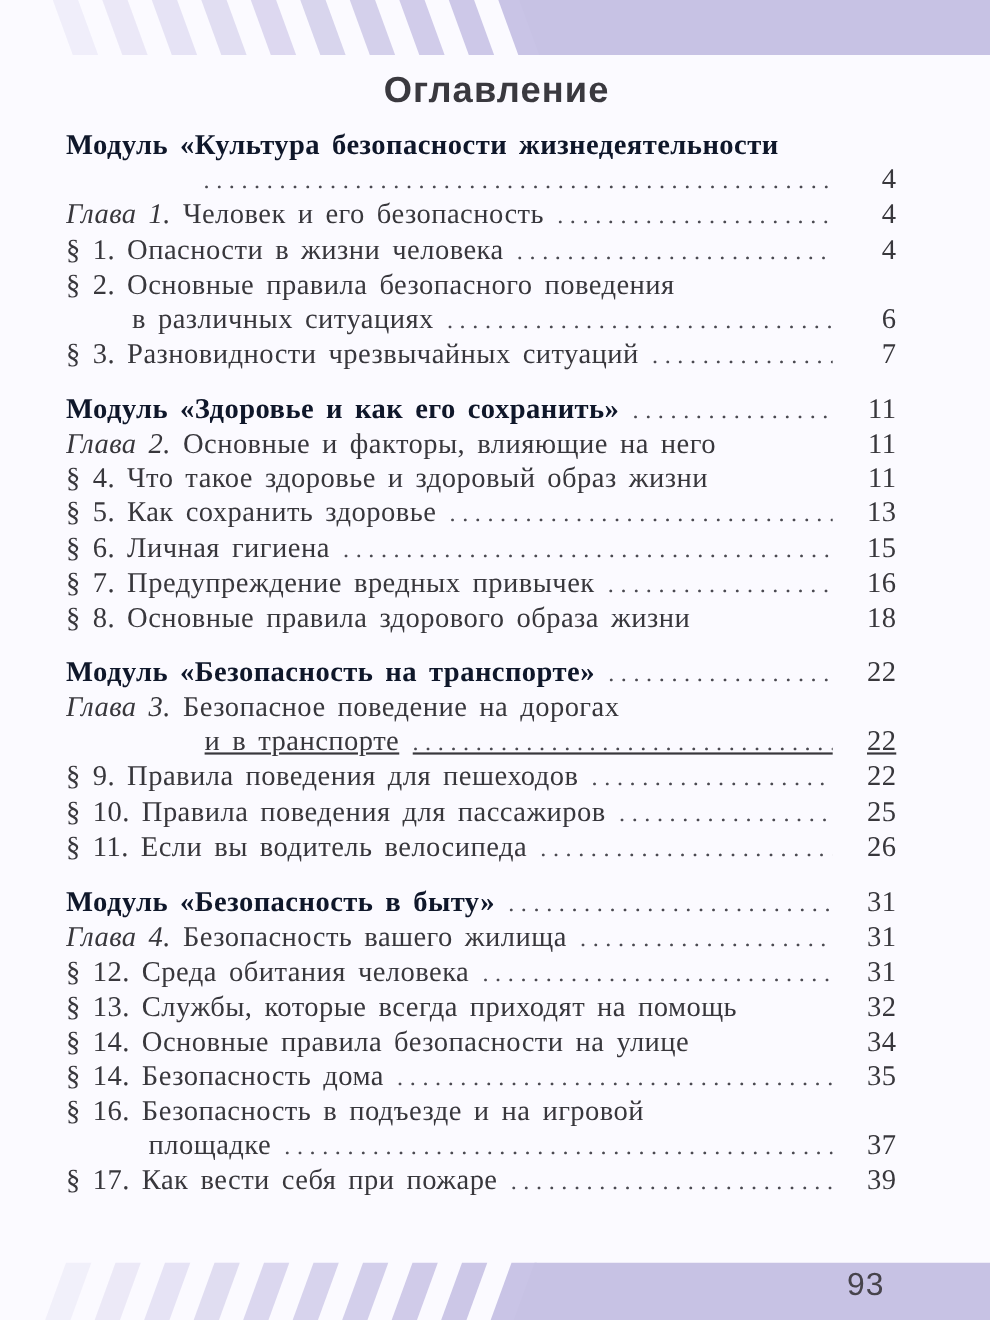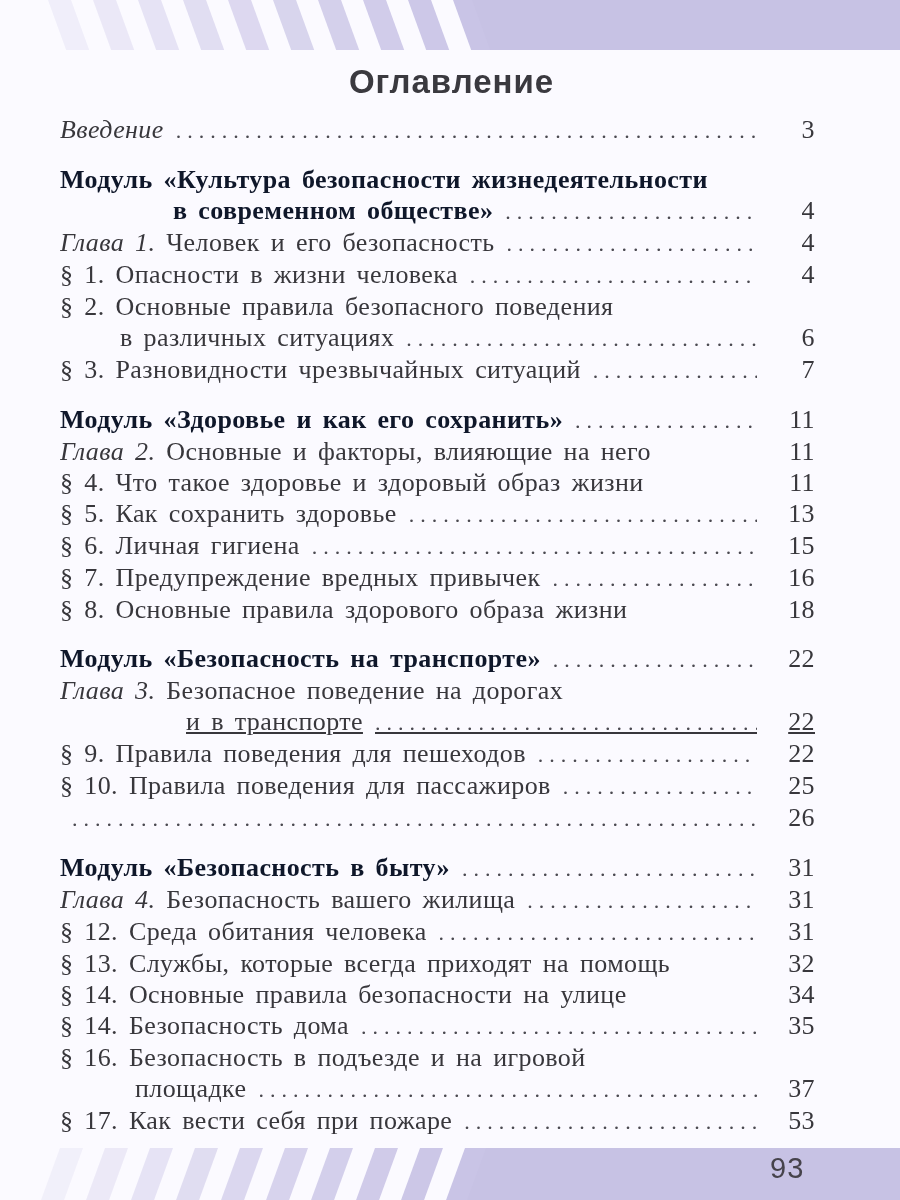--- a/index.html
+++ b/index.html
@@ -72,32 +72,26 @@
     <div class="stripe t7"></div>
     <div class="stripe t8"></div>
     <div class="stripe t9"></div>
     <div class="stripe t10"></div>
     <div class="solid"></div>
   </div>
 
   <div class="content">
     <h1 class="toc-title">Оглавление</h1>
     <div id="toc-rows">
-        <div class="row">
-          <span class="txt"><span class="t-i">Введение</span></span>
-          <span class="leader dotted"></span>
-          <span class="pnum">3</span>
-        </div>
         <div class="row gap">
           <span class="txt"><span class="t-b">Модуль «Культура безопасности жизнедеятельности</span></span>
           <span class="leader"></span>
           <span class="pnum"></span>
         </div>
         <div class="row" style="padding-left: 113px;">
-          <span class="txt"><span class="t-b">в современном обществе»</span></span>
           <span class="leader dotted"></span>
           <span class="pnum">4</span>
         </div>
         <div class="row">
           <span class="txt"><span class="t-i">Глава 1.</span><span class="t-n"> Человек и его безопасность</span></span>
           <span class="leader dotted"></span>
           <span class="pnum">4</span>
         </div>
         <div class="row">
           <span class="txt"><span class="t-n">§ 1. Опасности в жизни человека</span></span>
@@ -173,20 +167,21 @@
           <span class="txt"><span class="t-n">§ 9. Правила поведения для пешеходов</span></span>
           <span class="leader dotted"></span>
           <span class="pnum">22</span>
         </div>
         <div class="row">
           <span class="txt"><span class="t-n">§ 10. Правила поведения для пассажиров</span></span>
           <span class="leader dotted"></span>
           <span class="pnum">25</span>
         </div>
         <div class="row">
+          <span class="txt"><span class="t-n">§ 11. Если вы водитель велосипеда</span></span>
           <span class="leader dotted"></span>
           <span class="pnum">26</span>
         </div>
         <div class="row gap">
           <span class="txt"><span class="t-b">Модуль «Безопасность в быту»</span></span>
           <span class="leader dotted"></span>
           <span class="pnum">31</span>
         </div>
         <div class="row">
           <span class="txt"><span class="t-i">Глава 4.</span><span class="t-n"> Безопасность вашего жилища</span></span>
@@ -219,21 +214,21 @@
           <span class="pnum"></span>
         </div>
         <div class="row" style="padding-left: 75px;">
           <span class="txt"><span class="t-n">площадке</span></span>
           <span class="leader dotted"></span>
           <span class="pnum">37</span>
         </div>
         <div class="row">
           <span class="txt"><span class="t-n">§ 17. Как вести себя при пожаре</span></span>
           <span class="leader dotted"></span>
-          <span class="pnum">53</span>
+          <span class="pnum">39</span>
         </div>
       </div>
   </div>
 
   <div class="band band-bottom">
     <div class="stripe b1"></div>
     <div class="stripe b2"></div>
     <div class="stripe b3"></div>
     <div class="stripe b4"></div>
     <div class="stripe b5"></div>

